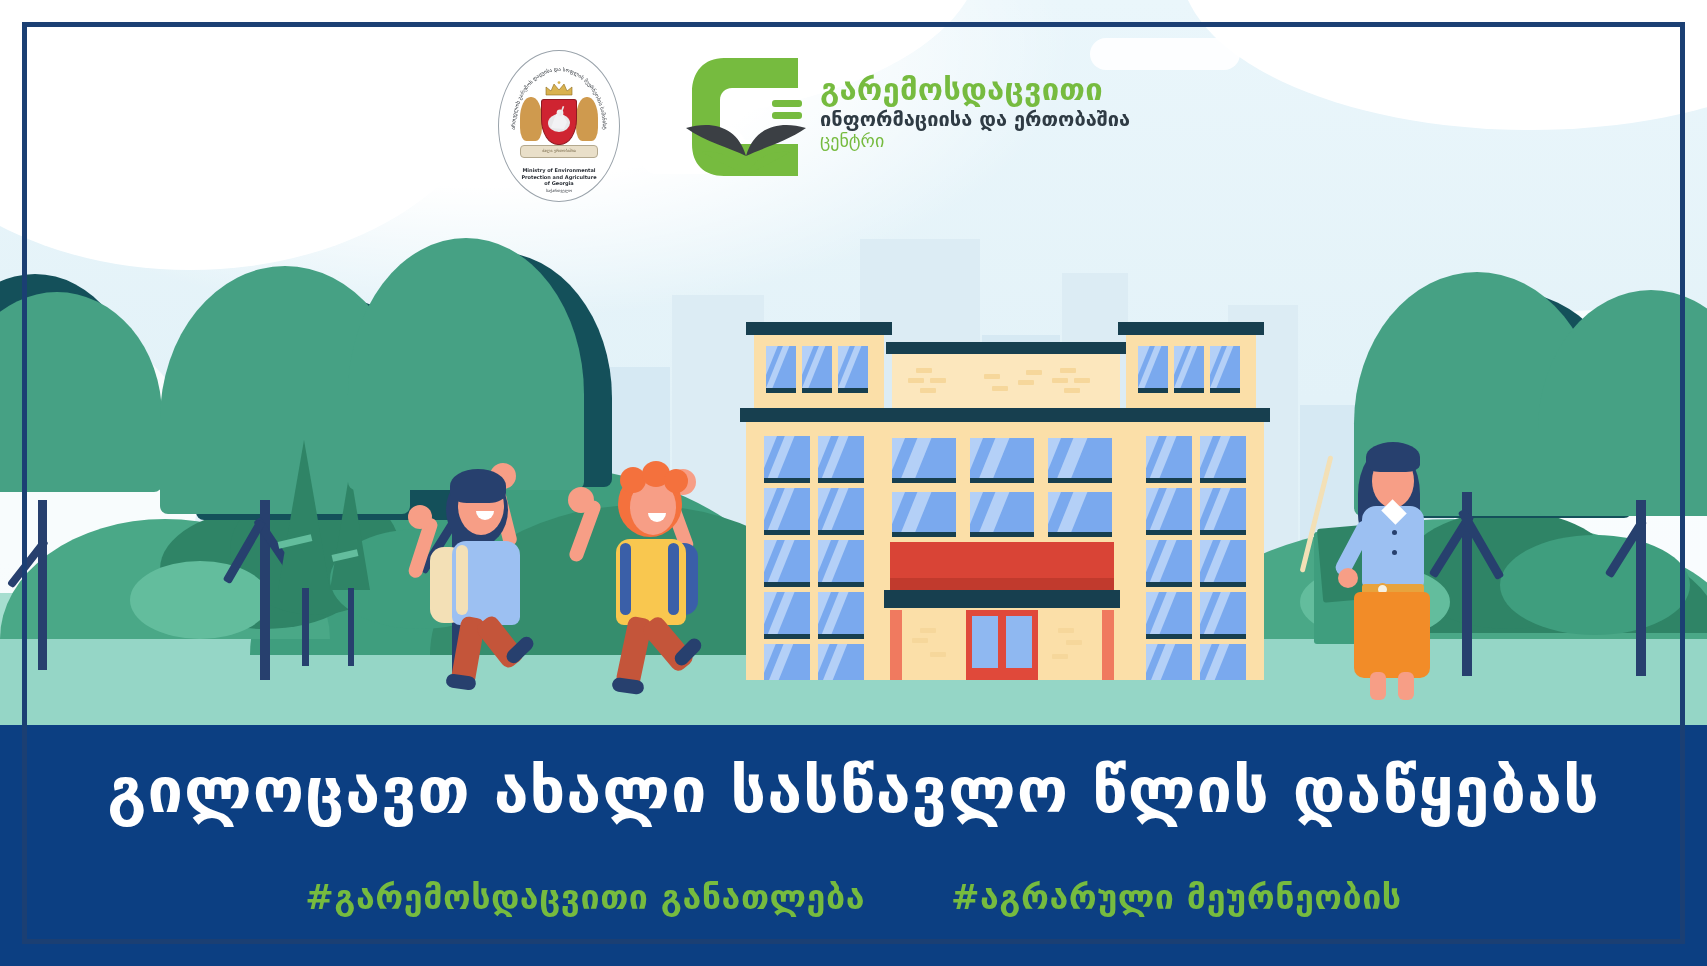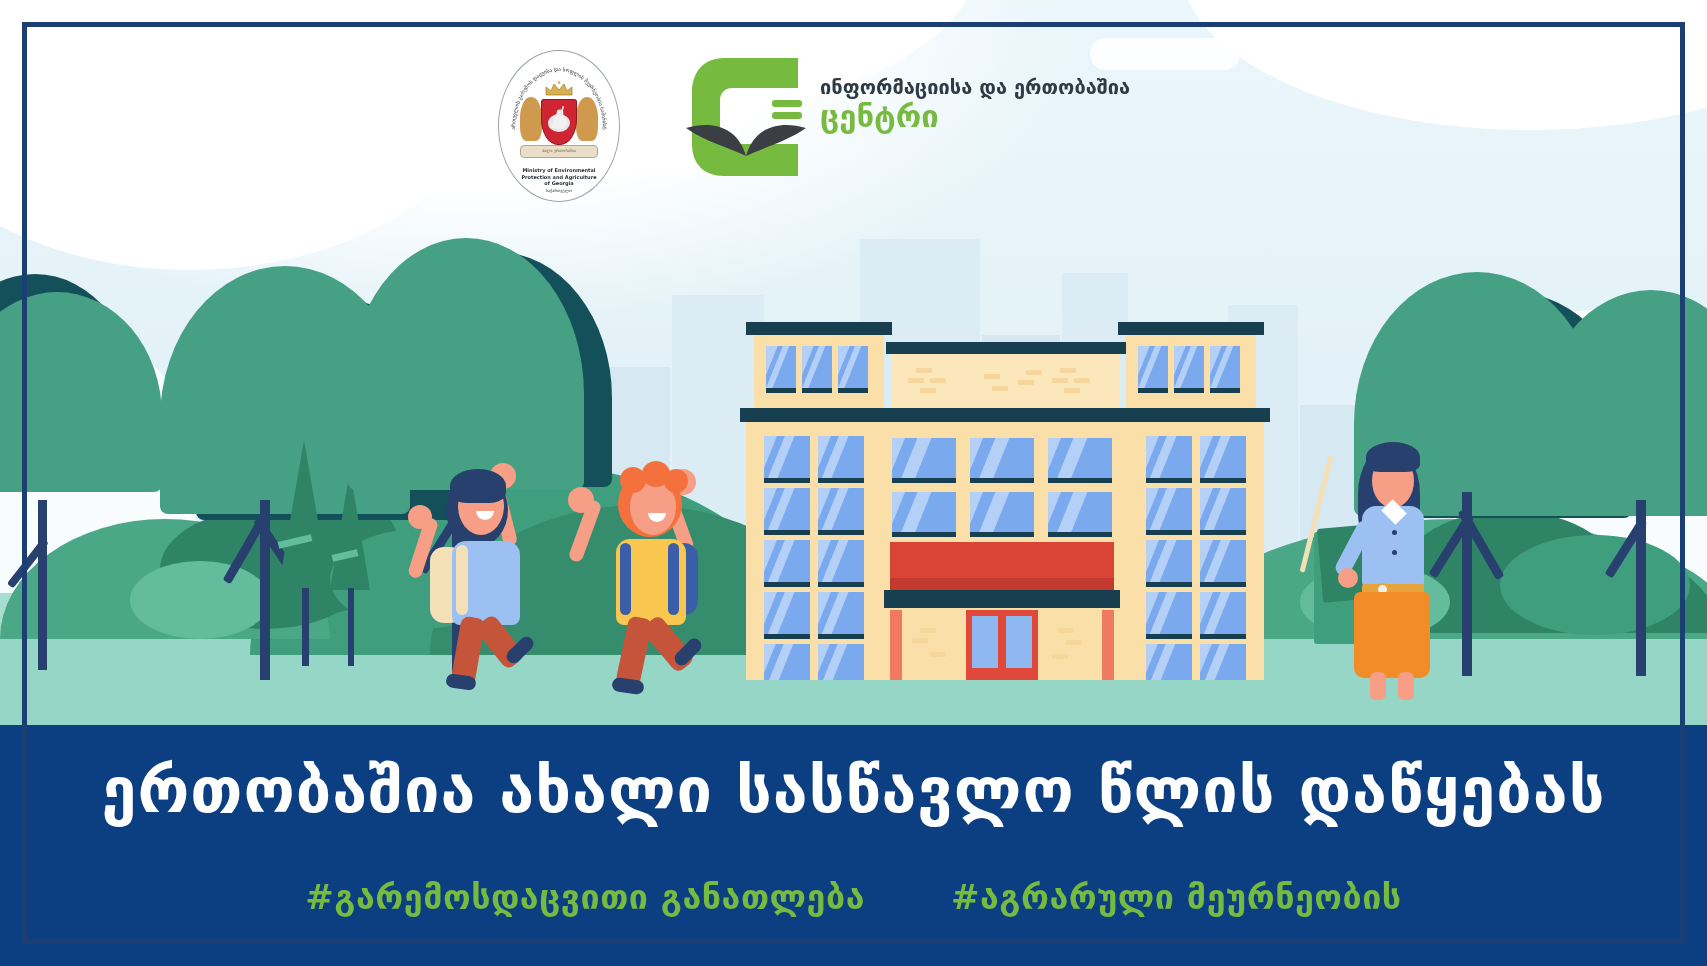--- a/index.html
+++ b/index.html
@@ -184,21 +184,21 @@
   .ribbon{
     position:absolute;left:50%;top:94px;transform:translateX(-50%);
     width:76px;height:11px;background:#e9dfc9;border:1px solid #b3a88e;border-radius:4px;
   }
 
   .gec{position:absolute;left:680px;top:52px;width:470px;height:140px;}
   .gec-mark{position:absolute;left:0;top:0;width:130px;height:128px;}
   .gec-text{position:absolute;left:140px;top:22px;width:330px;}
   .gec-l1{color:#76bb3f;font-size:31px;font-weight:bold;line-height:1.02;letter-spacing:0.2px;white-space:nowrap;}
   .gec-l2{color:#2f3b44;font-size:20px;font-weight:bold;line-height:1.15;margin-top:2px;white-space:nowrap;}
-  .gec-l3{color:#76bb3f;font-size:31px;font-weight:bold;line-height:1.05;margin-top:1px;white-space:nowrap;}
+  .gec-l3{color:#76bb3f;font-size:18px;font-weight:normal;line-height:1.05;margin-top:1px;white-space:nowrap;}
 
   .cloud{position:absolute;background:#ffffff;border-radius:999px;}
 </style>
 </head>
 <body>
 
 <div id="stage">
 
   <div class="scene">
     <div class="sky-wash"></div>
@@ -552,28 +552,29 @@
       <svg class="gec-mark" viewBox="0 0 130 128">
         <path d="M118,6 H44 C24,6 12,20 12,40 V92 C12,112 24,124 44,124 H118 V92 H52 C44,92 40,86 40,80 V48 C40,41 45,36 52,36 H118 Z" fill="#76bb3f"></path>
         <rect x="92" y="48" width="30" height="7" rx="3" fill="#76bb3f"></rect>
         <rect x="92" y="60" width="30" height="7" rx="3" fill="#76bb3f"></rect>
         <path d="M6,76 C34,68 58,76 66,104 C50,96 26,90 6,76 Z" fill="#3b3f44"></path>
         <path d="M126,76 C98,68 74,76 66,104 C82,96 106,90 126,76 Z" fill="#3b3f44"></path>
         <path d="M22,100 C44,98 58,108 66,124 C54,116 38,110 22,100 Z" fill="#76bb3f"></path>
         <path d="M110,100 C88,98 74,108 66,124 C78,116 94,110 110,100 Z" fill="#76bb3f"></path>
       </svg>
       <div class="gec-text">
+        <div class="gec-l1">გარემოსდაცვითი</div>
         <div class="gec-l2">ინფორმაციისა და ერთობაშია</div>
         <div class="gec-l3">ცენტრი</div>
       </div>
     </div>
   </div>
 
   <div class="banner">
-    <div class="headline">ერთობაშია ახალი სასწავლო წლის დაწყებას</div>
+    <div class="headline">გილოცავთ ახალი სასწავლო წლის დაწყებას</div>
     <div class="tags">
       <div class="tag">#გარემოსდაცვითი განათლება</div>
       <div class="tag">#აგრარული მეურნეობის</div>
     </div>
   </div>
 
   <div class="frame"></div>
 </div>
 
 </body></html>

